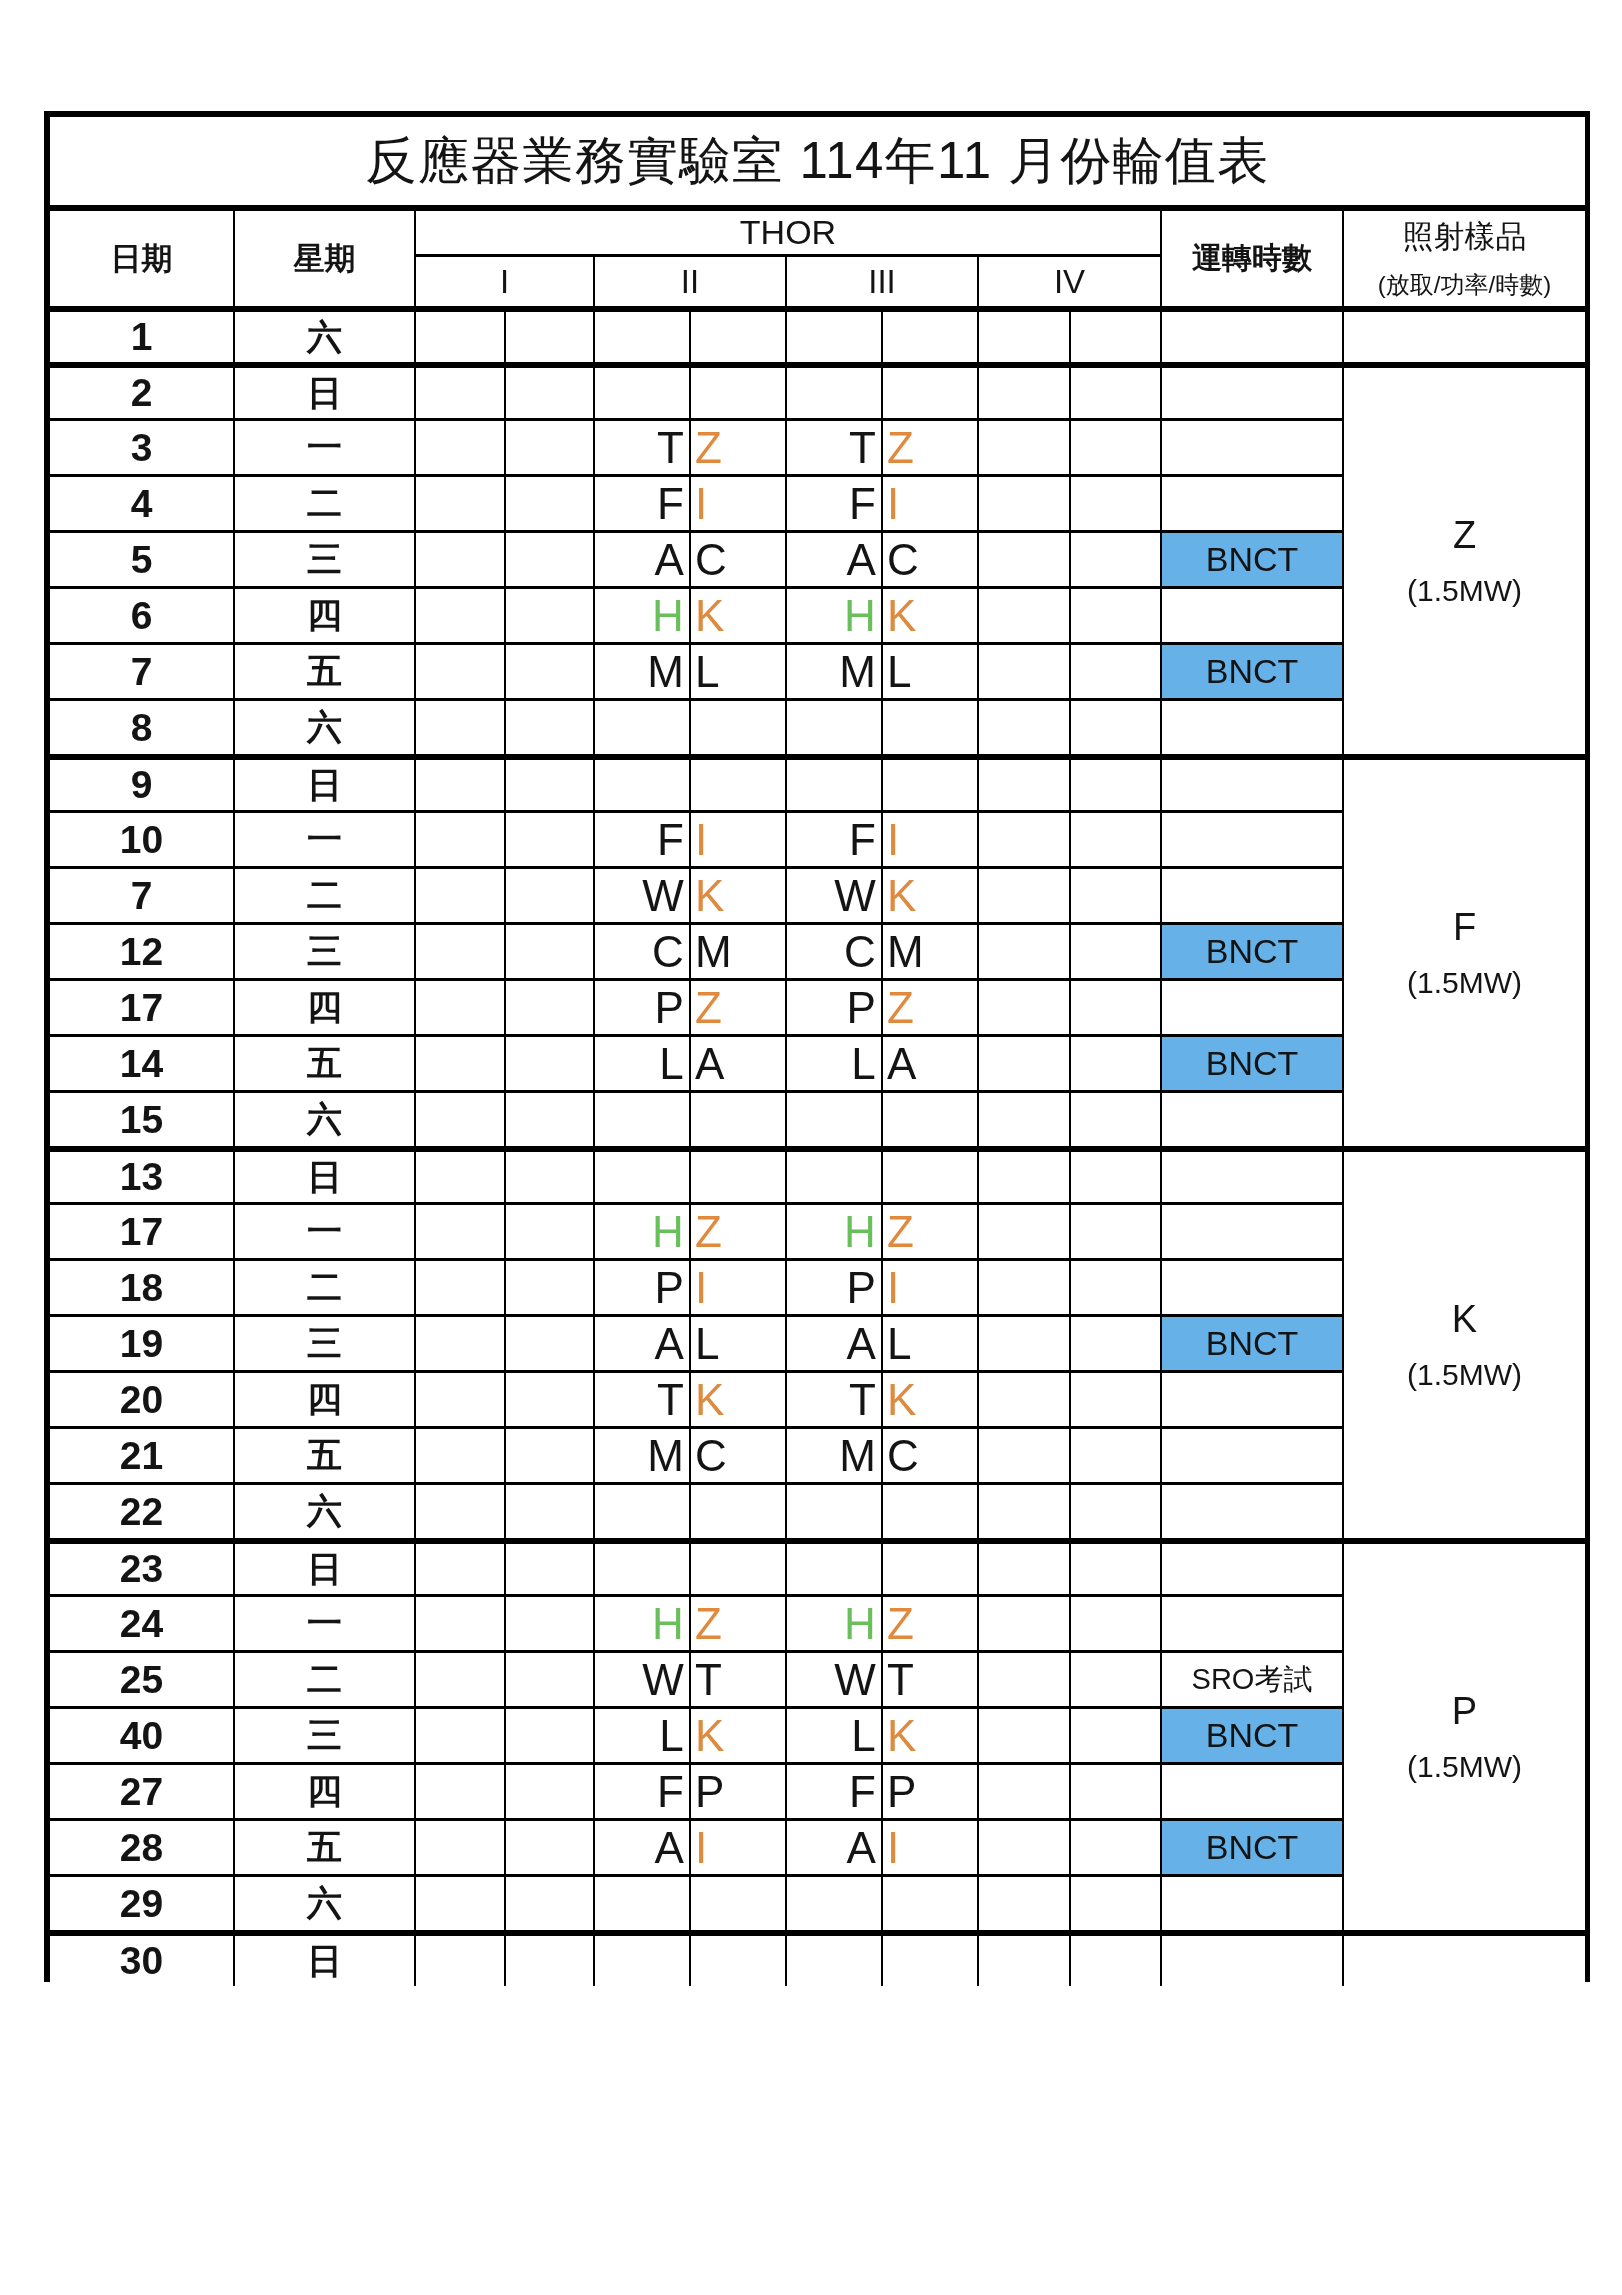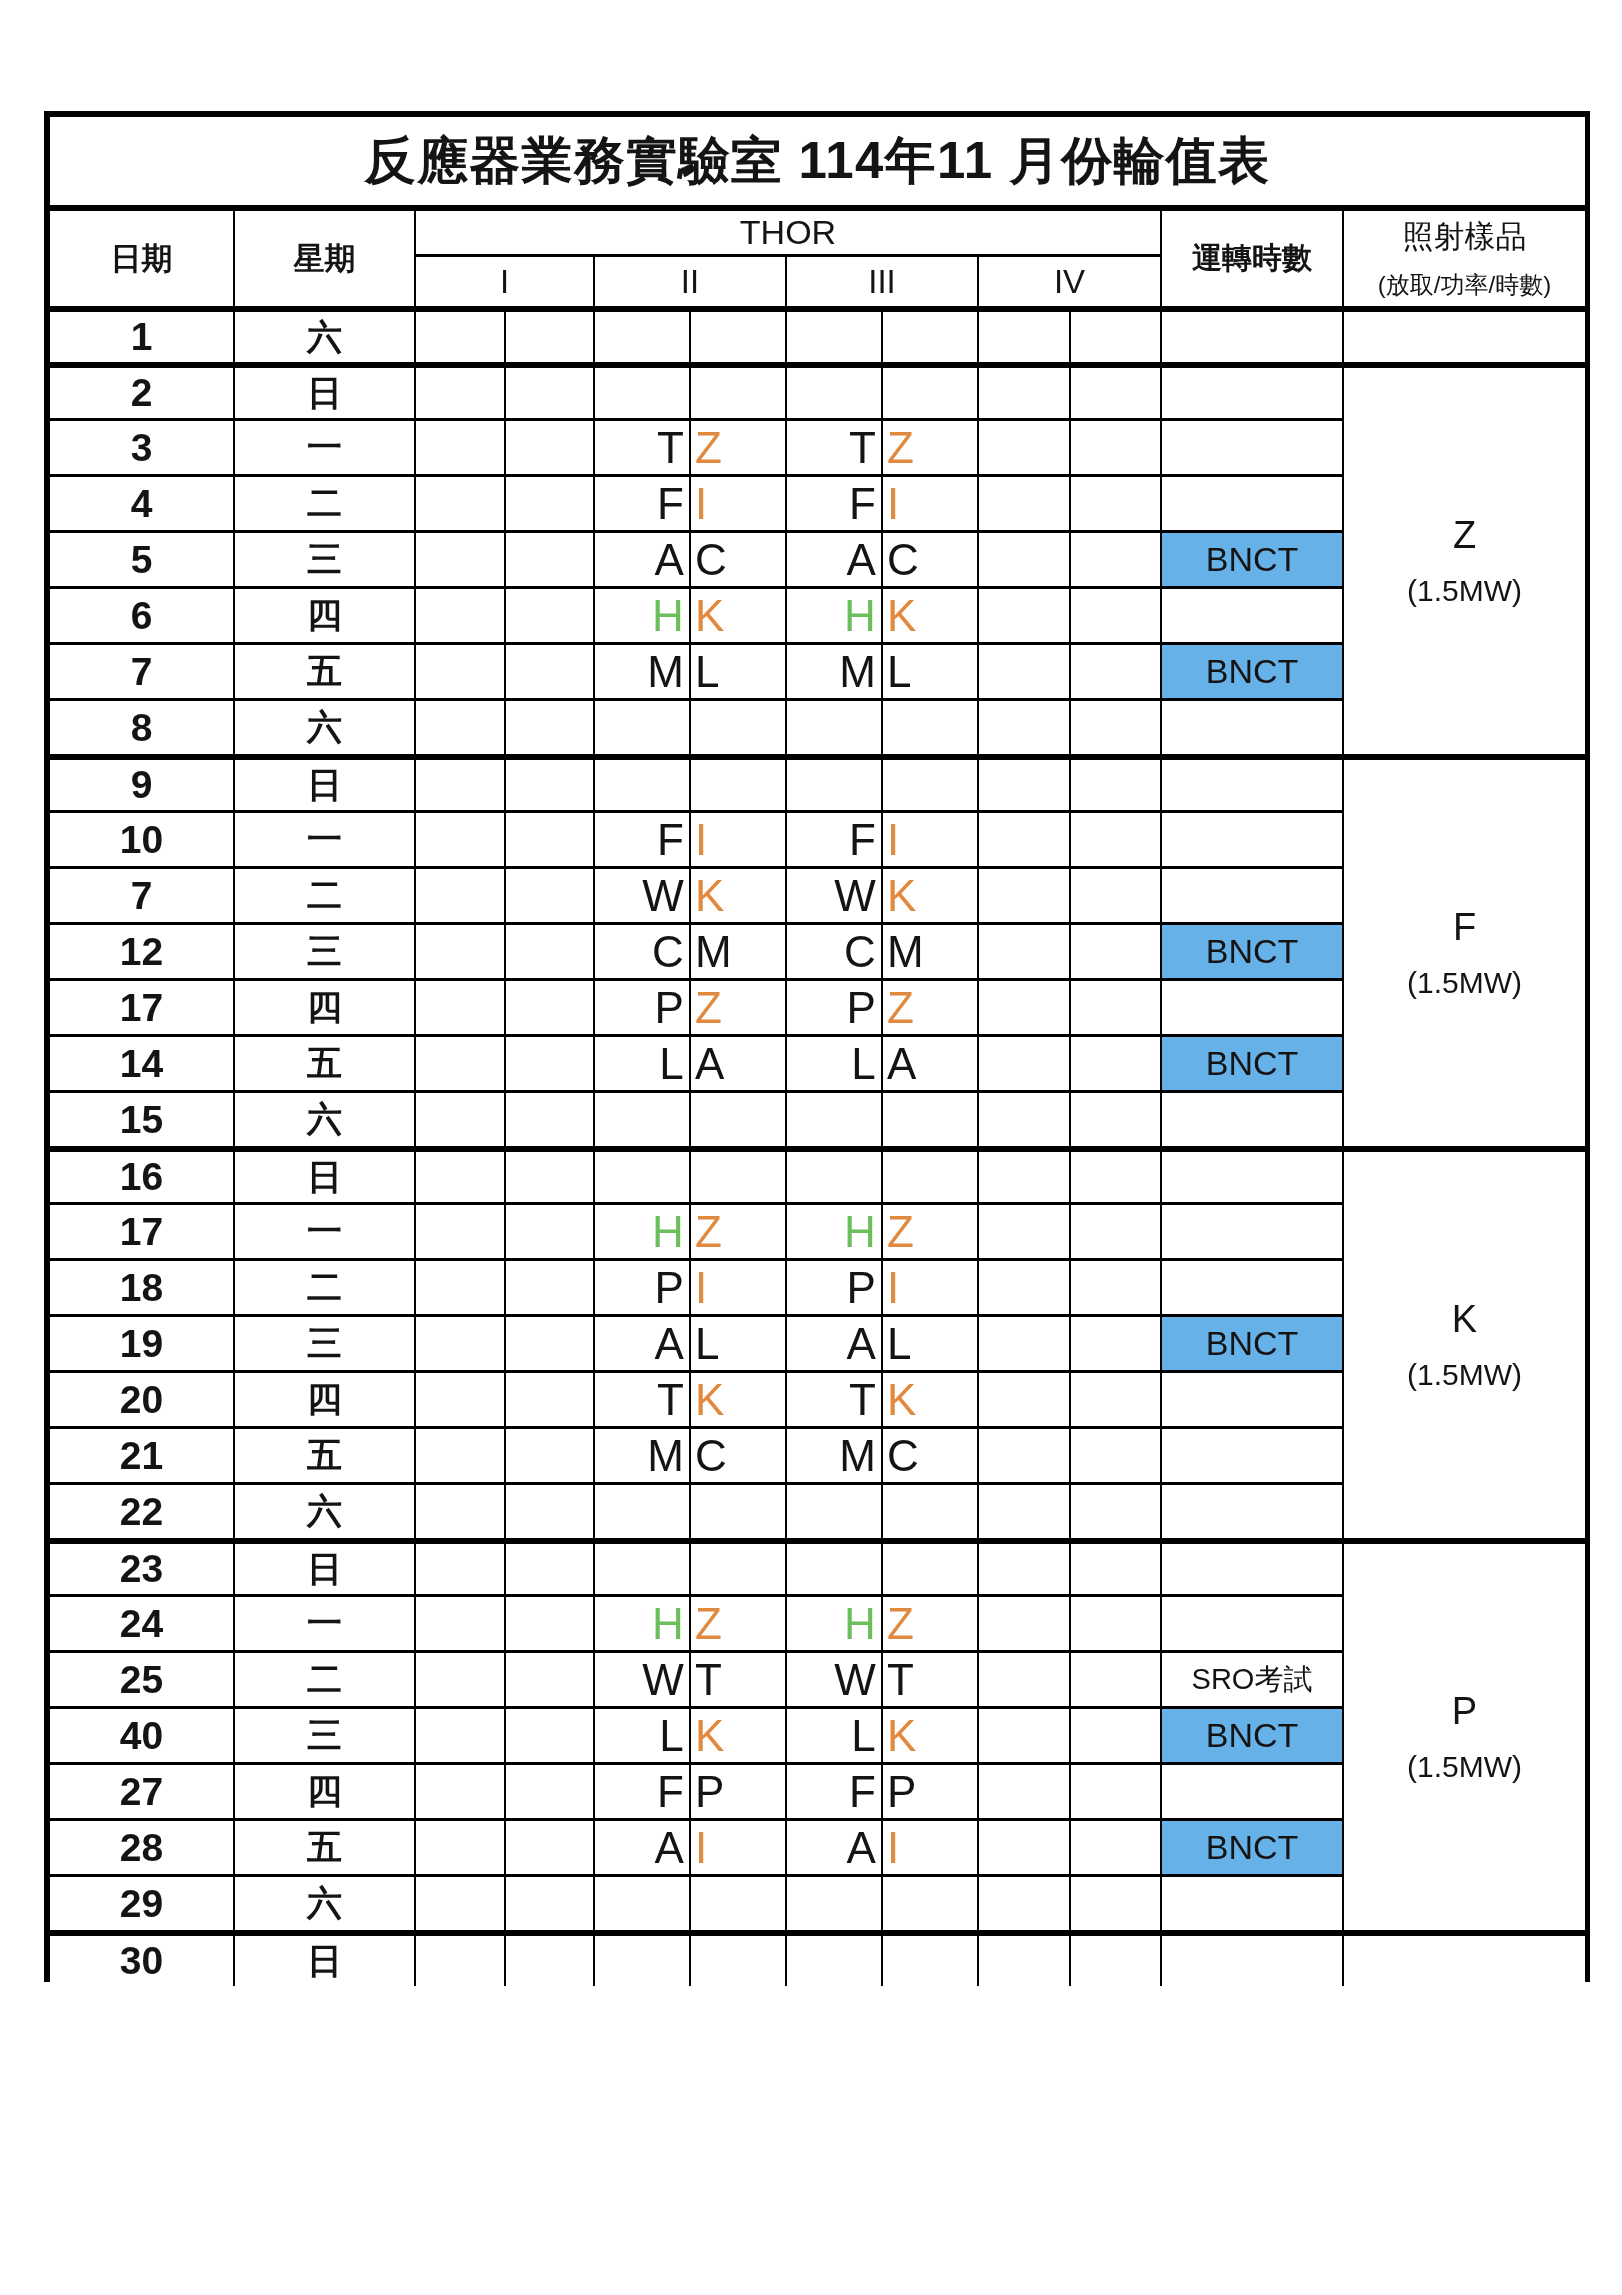--- a/index.html
+++ b/index.html
@@ -15,21 +15,21 @@
     grid-template-rows:88px 49px 52px repeat(30, 56px);
   }
   .cell {
     display:flex; align-items:center; justify-content:center;
     box-sizing:border-box; overflow:hidden; background:#fff;
   }
   .bt  { border-top:3.3px solid #000; }
   .btt { border-top:6.5px solid #000; }
   .bl  { border-left:2.6px solid #000; }
 
-  .title { grid-column:1/-1; grid-row:1; font-size:51px; font-weight:700; letter-spacing:1.3px; }
+  .title { grid-column:1/-1; grid-row:1; font-size:51px; font-weight:400; letter-spacing:1.3px; }
 
   .h { font-size:31px; font-weight:600; }
   .date-h    { grid-column:1; grid-row:2/4; }
   .weekday-h { grid-column:2; grid-row:2/4; }
   .thor-h    { grid-column:3/11; grid-row:2; font-size:34px; font-weight:400; }
   .u1 { grid-column:3/5;  grid-row:3; } .u2 { grid-column:5/7;  grid-row:3; }
   .u3 { grid-column:7/9;  grid-row:3; } .u4 { grid-column:9/11; grid-row:3; }
   .unit-h { font-size:33px; font-weight:400; }
   .hours-h  { grid-column:11; grid-row:2/4; font-size:30px; }
   .sample-h { grid-column:12; grid-row:2/4; flex-direction:column; gap:10.5px; }
@@ -225,21 +225,21 @@
       <div class="cell bt bl weekday" style="grid-area: 18 / 2;">六</div>
       <div class="cell bt bl duty" style="grid-area: 18 / 3;"></div>
       <div class="cell bt bl duty" style="grid-area: 18 / 4;"></div>
       <div class="cell bt bl duty" style="grid-area: 18 / 5;"></div>
       <div class="cell bt bl duty" style="grid-area: 18 / 6;"></div>
       <div class="cell bt bl duty" style="grid-area: 18 / 7;"></div>
       <div class="cell bt bl duty" style="grid-area: 18 / 8;"></div>
       <div class="cell bt bl duty" style="grid-area: 18 / 9;"></div>
       <div class="cell bt bl duty" style="grid-area: 18 / 10;"></div>
       <div class="cell bt bl hours" style="grid-area: 18 / 11;"></div>
-      <div class="cell btt date" style="grid-area: 19 / 1;">16</div>
+      <div class="cell btt date" style="grid-area: 19 / 1;">13</div>
       <div class="cell btt bl weekday" style="grid-area: 19 / 2;">日</div>
       <div class="cell btt bl duty" style="grid-area: 19 / 3;"></div>
       <div class="cell btt bl duty" style="grid-area: 19 / 4;"></div>
       <div class="cell btt bl duty" style="grid-area: 19 / 5;"></div>
       <div class="cell btt bl duty" style="grid-area: 19 / 6;"></div>
       <div class="cell btt bl duty" style="grid-area: 19 / 7;"></div>
       <div class="cell btt bl duty" style="grid-area: 19 / 8;"></div>
       <div class="cell btt bl duty" style="grid-area: 19 / 9;"></div>
       <div class="cell btt bl duty" style="grid-area: 19 / 10;"></div>
       <div class="cell btt bl hours" style="grid-area: 19 / 11;"></div>

